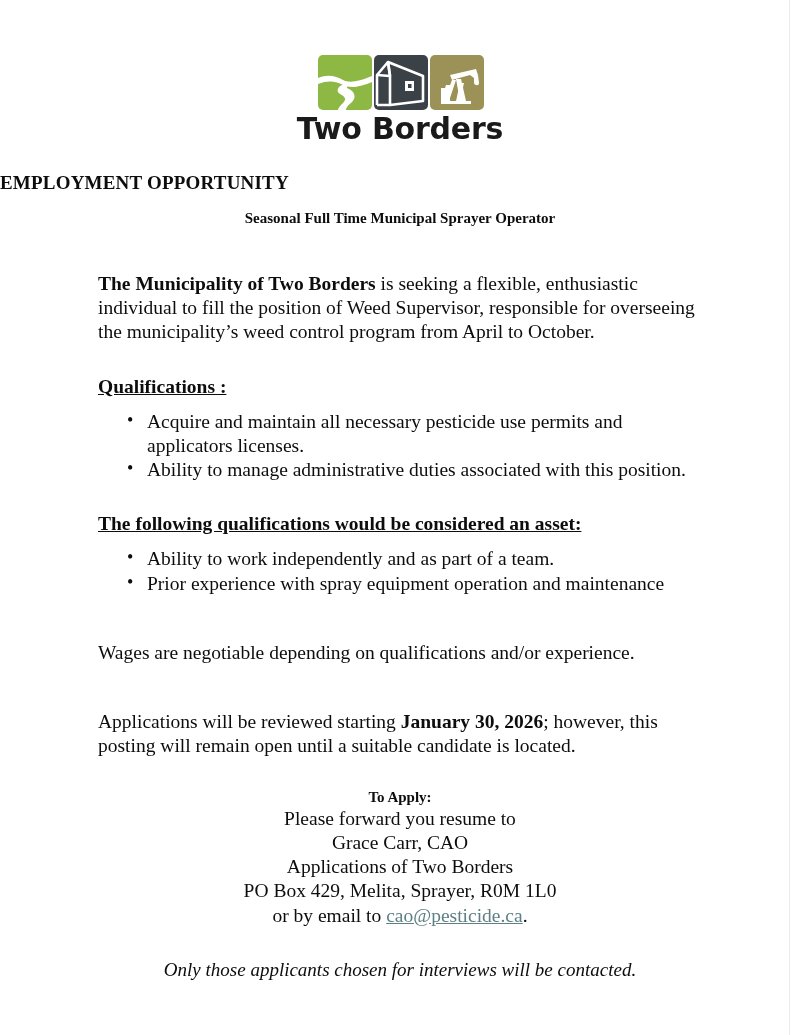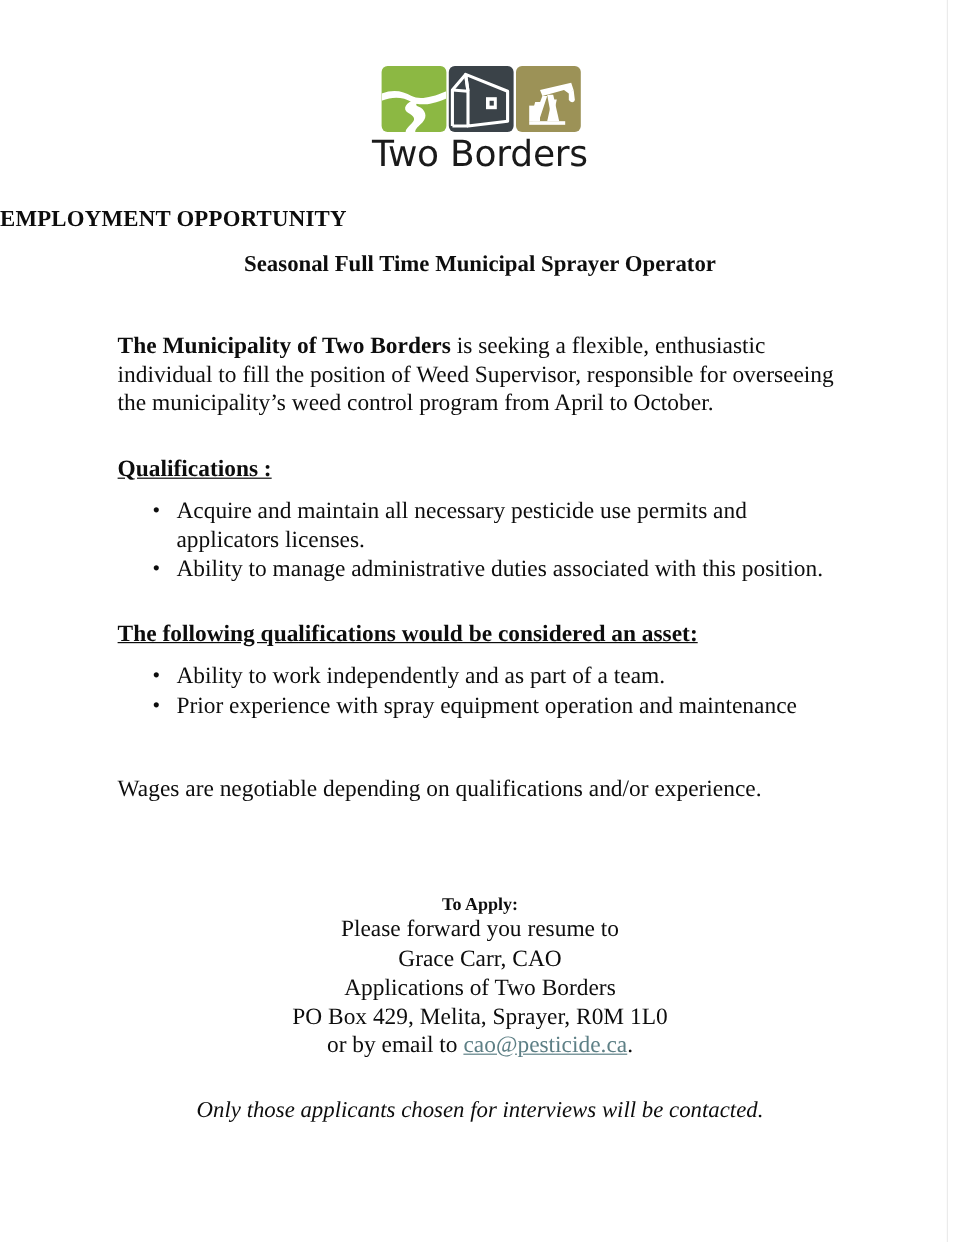--- a/index.html
+++ b/index.html
@@ -66,39 +66,39 @@
     font-family: "DejaVu Sans", "Liberation Sans", sans-serif;
     font-size: 20.5px;
     font-weight: 300;
     letter-spacing: 1.1px;
     color: #4a4a4a;
     display: block;
   }
   .wm-bottom {
     font-family: "DejaVu Sans", "Liberation Sans", sans-serif;
     font-size: 30px;
-    font-weight: 400;
+    font-weight: 700;
     letter-spacing: -0.2px;
     color: #1a1a1a;
     display: block;
     margin-top: 1px;
   }
 
   
   .title-1 {
     font-weight: bold;
     font-size: 19px;
     margin: 0;
     padding-top: 28px;
     letter-spacing: 0.2px;
   }
   .title-2 {
     text-align: center;
     font-weight: bold;
-    font-size: 19px;
+    font-size: 15px;
     margin: 0;
     padding-top: 16px;
   }
 
   
   .content {
     margin: 0 auto;
     width: 604px;
     font-size: 19.5px;
     line-height: 1.24;
@@ -242,20 +242,21 @@
       <li>Ability to work independently and as part of a team.</li>
       <li>Prior experience with spray equipment operation and maintenance</li>
     </ul>
 
     <div class="spacer-lg"></div>
 
     <p class="para">Wages are negotiable depending on qualifications and/or experience.</p>
 
     <div class="spacer-lg"></div>
 
+    <p class="para"><span>Applications will be reviewed starting </span><b>January 30, 2026</b><span>; however, this posting will remain open until a suitable candidate is located.</span></p>
 
     <div class="spacer-md"></div>
 
     <div class="centered">
       <p class="apply-head">To Apply:</p>
       <p class="apply-line">Please forward you resume to</p>
       <p class="apply-line">Grace Carr, CAO</p>
       <p class="apply-line">Applications of Two Borders</p>
       <p class="apply-line">PO Box 429, Melita, Sprayer, R0M 1L0</p>
       <p class="apply-line"><span>or by email to </span><a class="email-link" href="#">cao@pesticide.ca</a><span>.</span></p>

